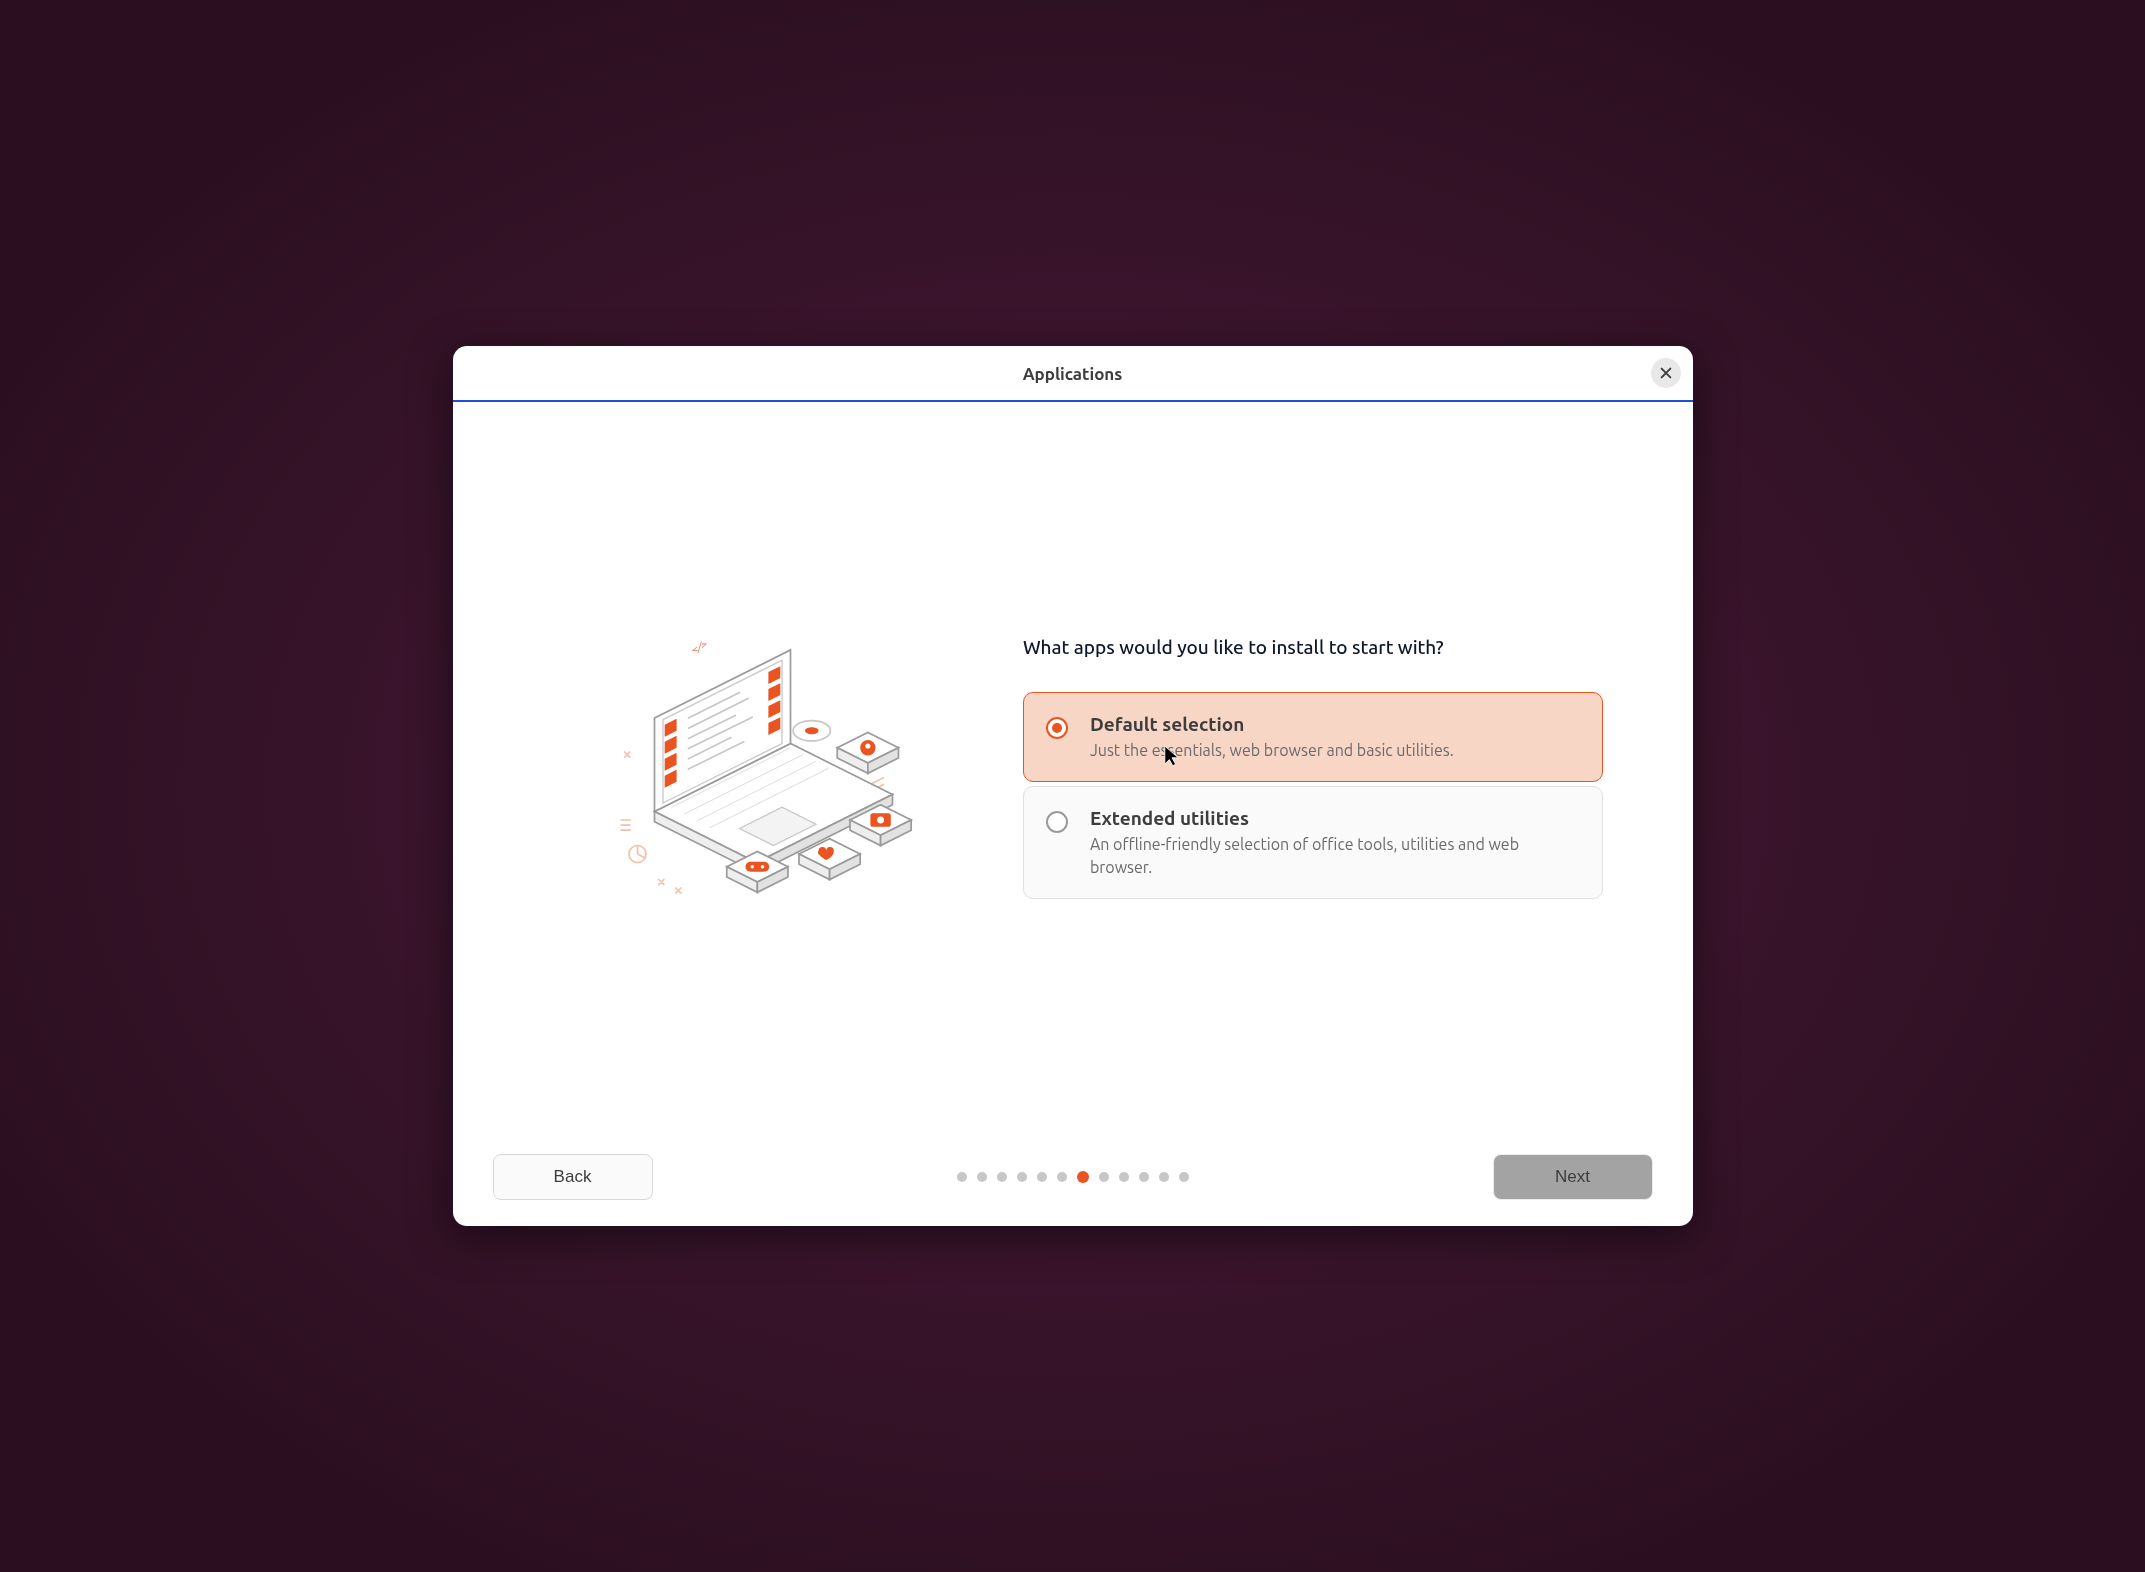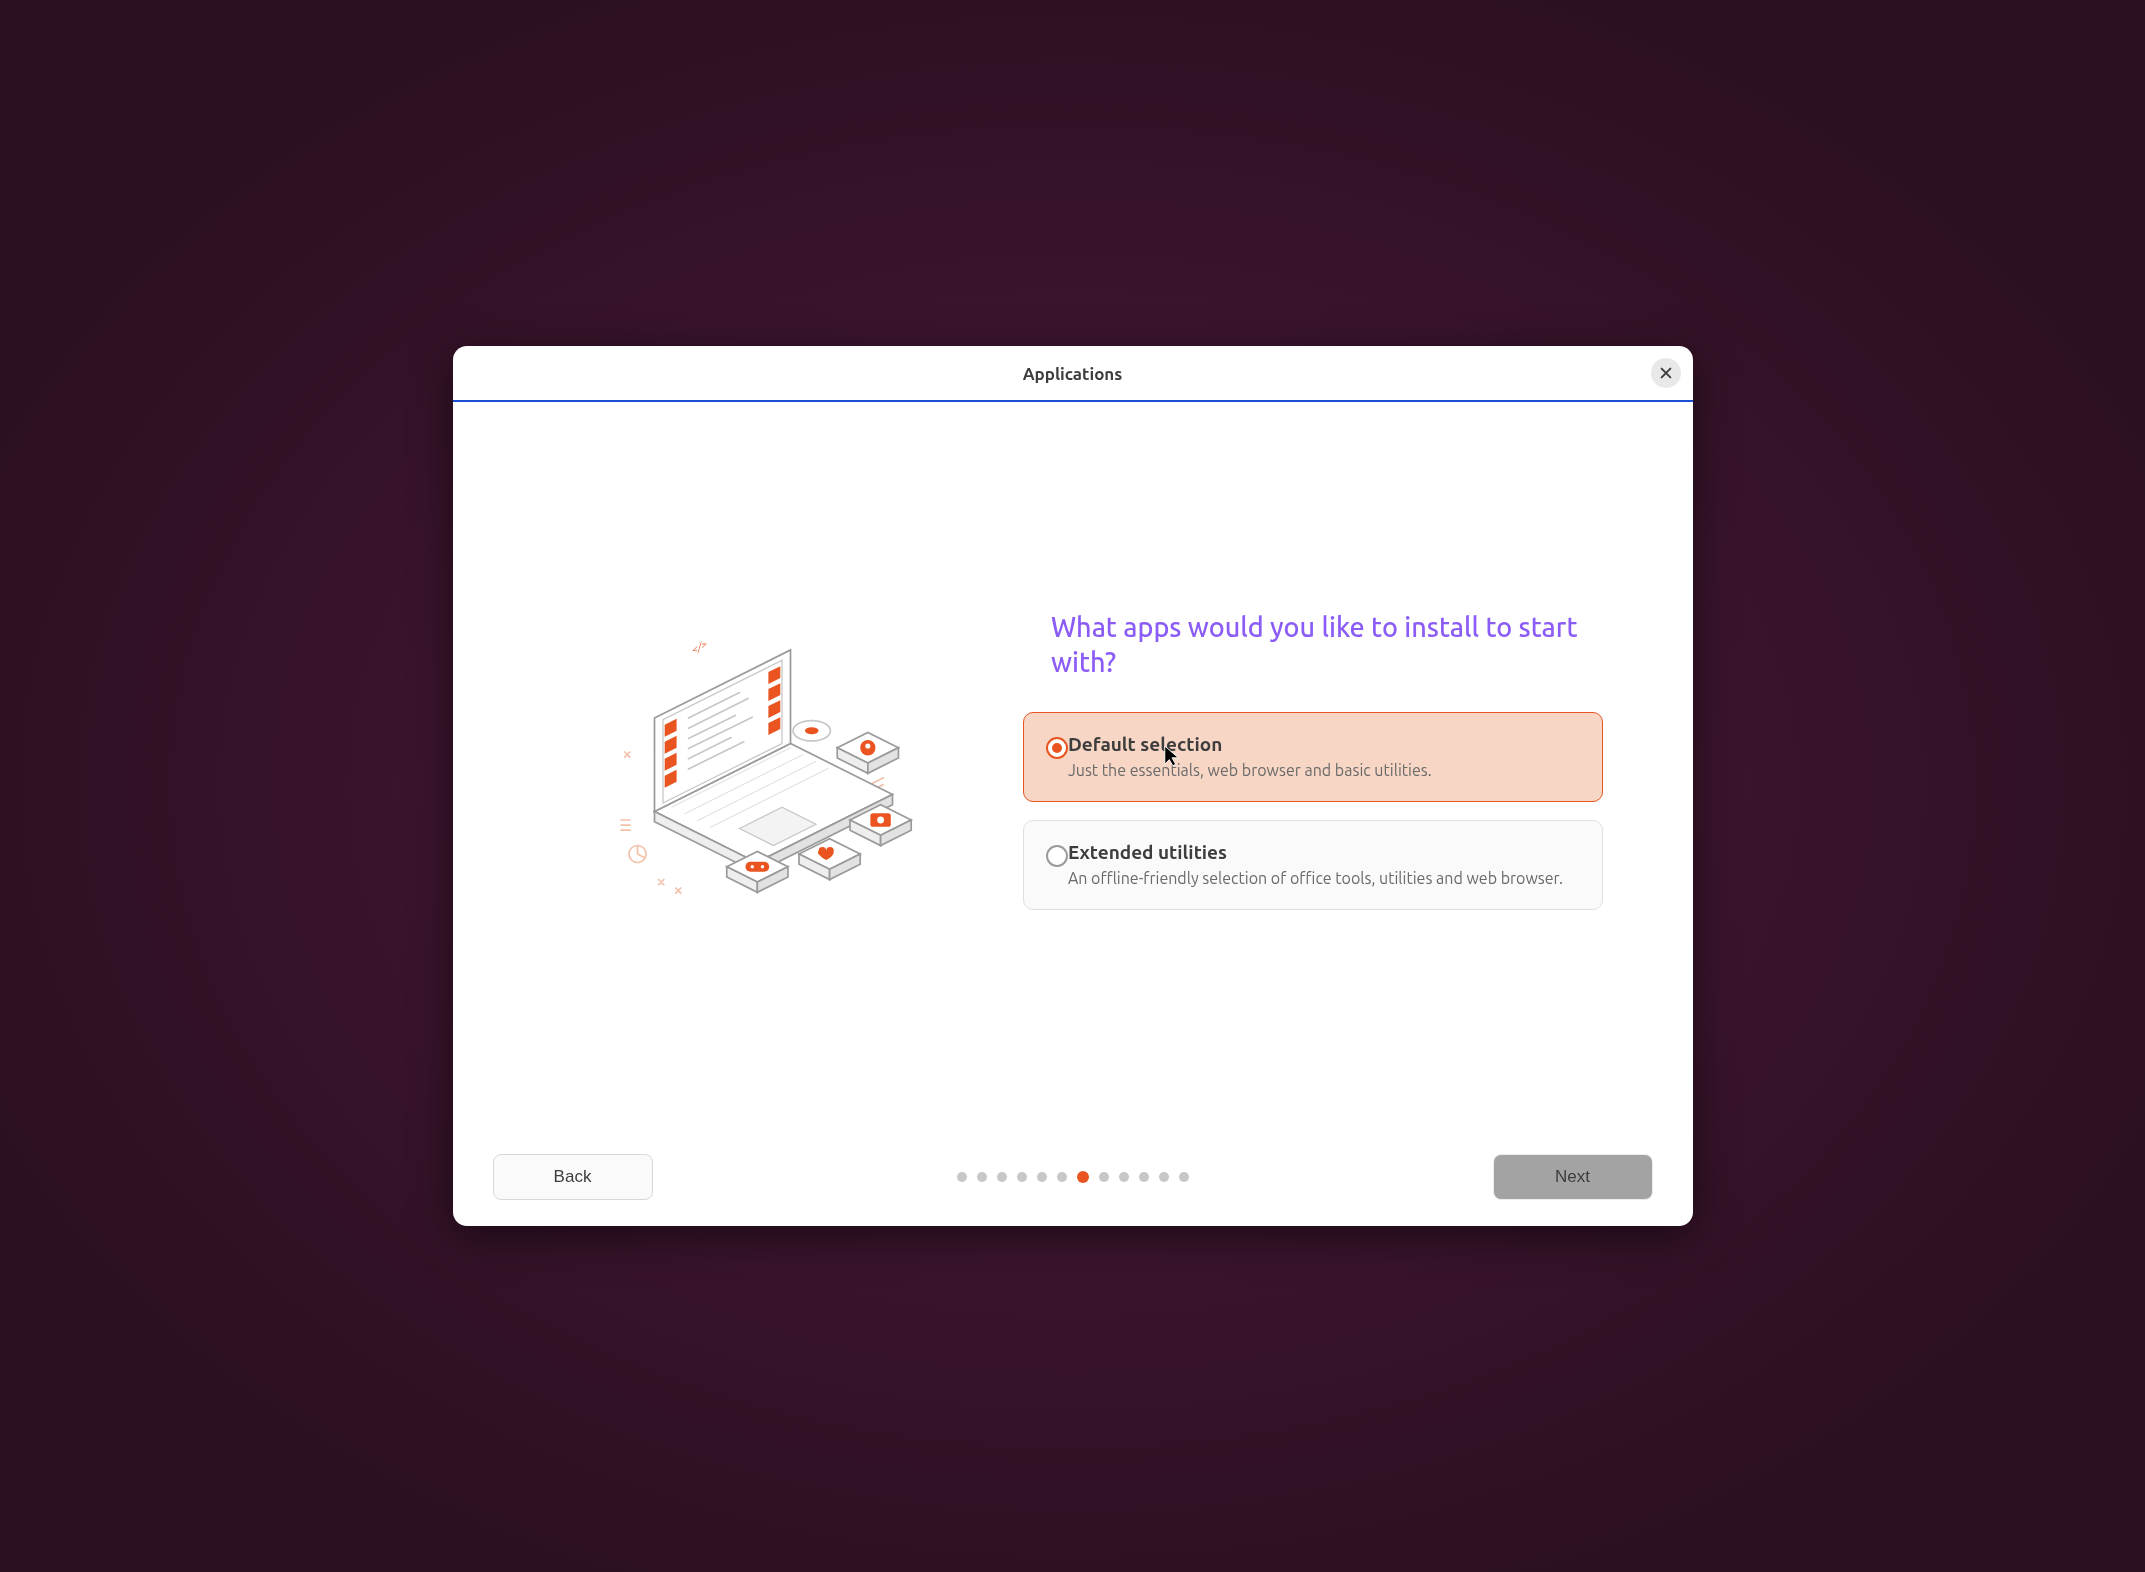--- a/index.html
+++ b/index.html
@@ -68,34 +68,34 @@
     align-items: center;
     justify-content: center;
   }
   .illustration svg { width: 100%; max-width: 340px; height: auto; }
 
   .form-area {
     flex: 1;
     max-width: 580px;
   }
   .question {
-    font-size: 27px;
+    font-size: 19px;
     font-weight: 500;
-    color: #8b5cf6;
+    color: #0f172a;
     line-height: 1.3;
     margin-bottom: 32px;
-    margin-left: 28px;
   }
   .option {
     border: 1.5px solid #e0e0e0;
     border-radius: 10px;
     padding: 20px 22px;
     display: flex;
     align-items: flex-start;
-    margin-bottom: 18px;
+    gap: 22px;
+    margin-bottom: 4px;
     cursor: pointer;
     background: #fafafa;
   }
   .option.selected {
     border-color: #e95420;
     background: #f7d6c5;
   }
   .radio {
     width: 22px;
     height: 22px;

